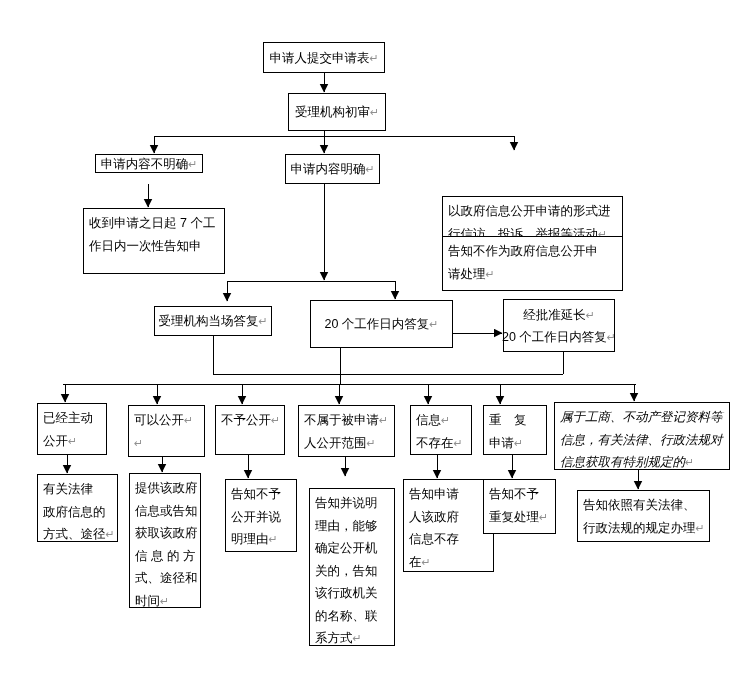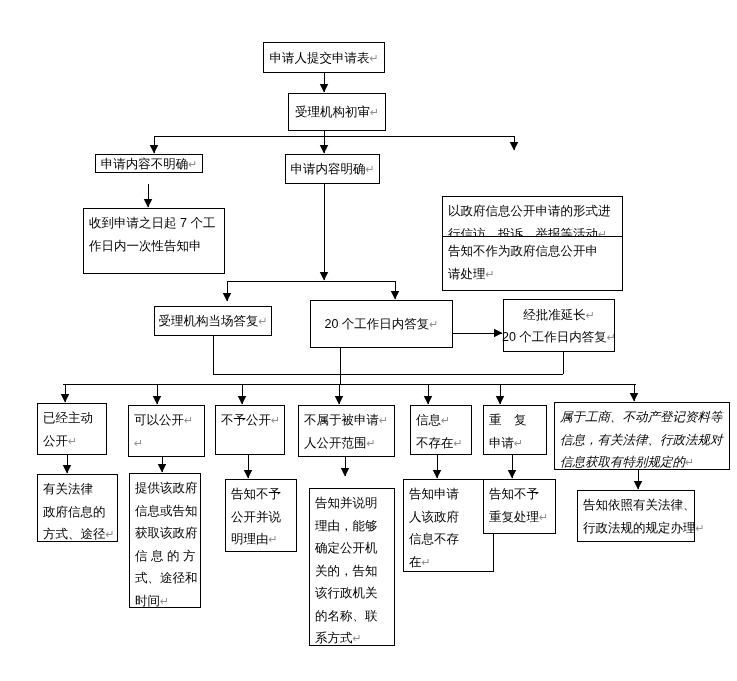--- a/index.html
+++ b/index.html
@@ -174,18 +174,18 @@
       <div class="node left" style="left: 403px; top: 479px; width: 91px; height: 93px;">
         <div class="line">告知申请</div>
         <div class="line">人该政府</div>
         <div class="line">信息不存</div>
         <div class="line">在<span class="ret">↵</span></div>
       </div>
       <div class="node left" style="left: 483px; top: 479px; width: 73px; height: 55px;">
         <div class="line">告知不予</div>
         <div class="line">重复处理<span class="ret">↵</span></div>
       </div>
-      <div class="node left" style="left: 577px; top: 490px; width: 118px; height: 52px;">
+      <div class="node left" style="left: 577px; top: 490px; width: 133px; height: 52px;">
         <div class="line">告知依照有关法律、</div>
         <div class="line">行政法规的规定办理<span class="ret">↵</span></div>
       </div>
     </div>
 </div>
 
 </body></html>

